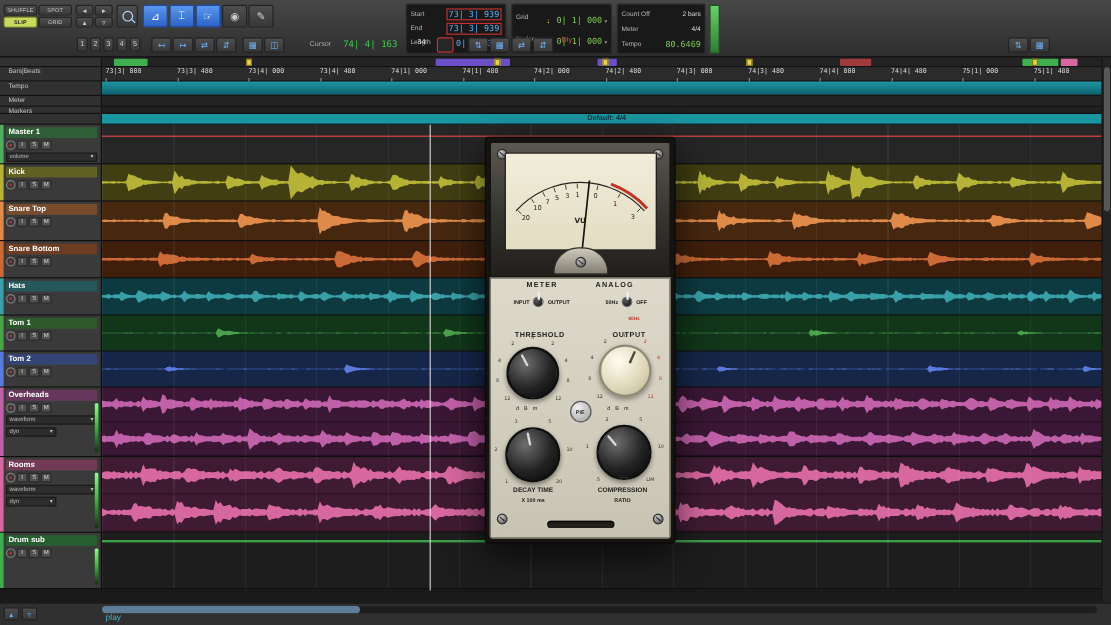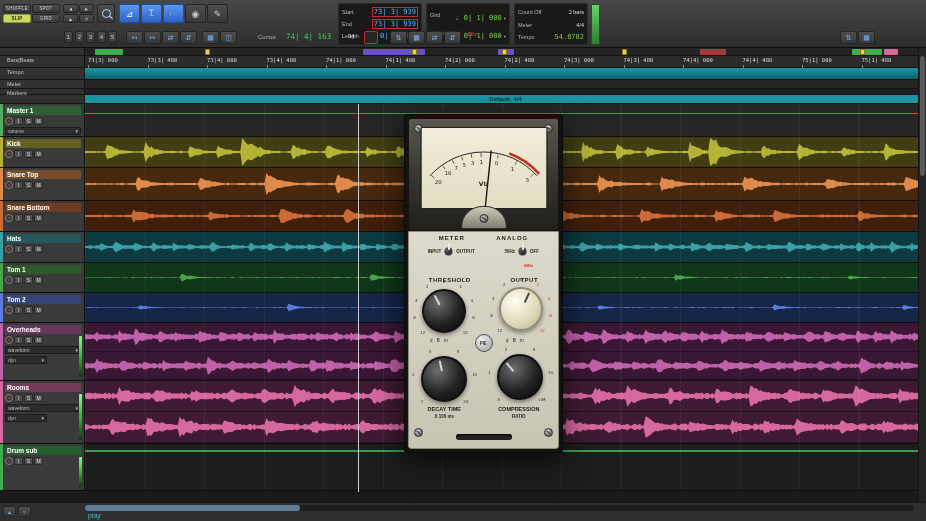--- a/index.html
+++ b/index.html
@@ -220,21 +220,21 @@
       <div class="ctrrow">
           <span class="clab">Count Off</span>
         <span class="clab" style="color:#ddd">2 bars</span>
         </div>
       <div class="ctrrow">
           <span class="clab">Meter</span>
         <span class="clab" style="color:#ddd">4/4</span>
         </div>
       <div class="ctrrow">
           <span class="clab">Tempo</span>
-        <span class="cval grn">54.8782</span>
+        <span class="cval grn">80.6469</span>
         </div>
     </div>
     <div id="greenstrip"></div>
     <div id="membtns">
       <div class="b">1</div>
       <div class="b">2</div>
       <div class="b">3</div>
       <div class="b">4</div>
       <div class="b">5</div>
     </div>

